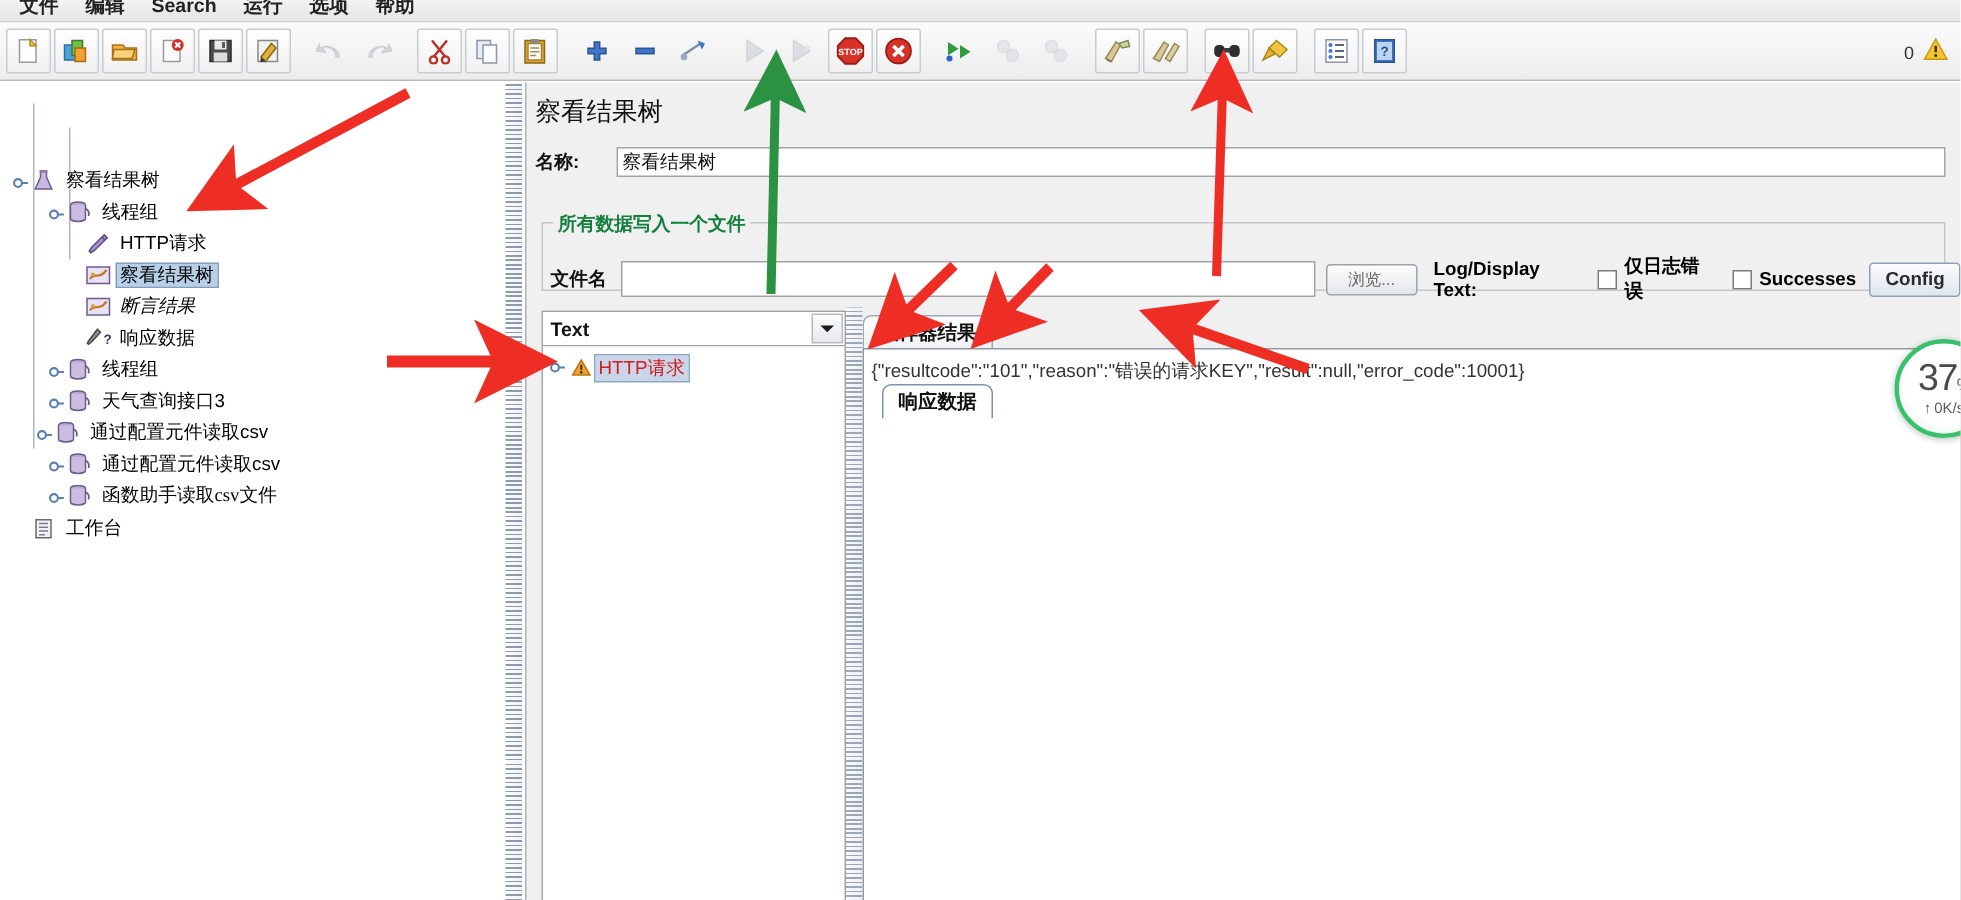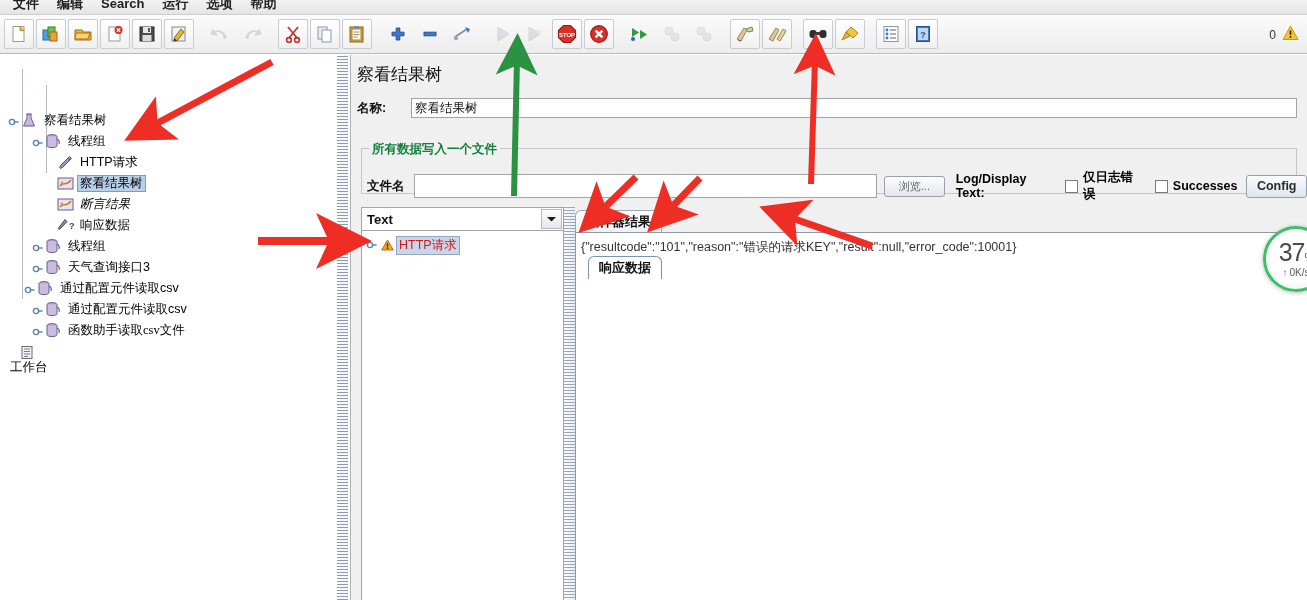--- a/index.html
+++ b/index.html
@@ -566,21 +566,21 @@
       <span class="ico">
         <svg width="16" height="15" viewBox="0 0 16 15">
             <ellipse cx="7" cy="2.6" rx="5" ry="2" fill="#b9a9d2" stroke="#6c5c8c"></ellipse>
             <path d="M2 2.6v9c0 1.1 2.2 2 5 2s5-.9 5-2v-9" fill="#cabde0" stroke="#6c5c8c"></path>
             <path d="M12 5c2 1 2.6 3 2 5" stroke="#6c5c8c" fill="none" stroke-width="1.2"></path>
           </svg>
       </span>
       <span class="lbl">函数助手读取csv文件</span>
     </div>
 
-    <div class="tnode" style="left:8px; top:289px;flex-direction:column;">
+    <div class="tnode" style="left:8px; top:289px;">
       <span style="width:12px;"></span>
       <span class="ico">
         <svg width="14" height="15" viewBox="0 0 14 15">
             <rect x="2" y="1.5" width="10" height="12" fill="#f2f2f2" stroke="#6a6a6a"></rect>
             <path d="M4 4h6M4 6.5h6M4 9h6M4 11.5h4" stroke="#7a7a9a" stroke-width="1"></path>
           </svg>
       </span>
       <span class="lbl">工作台</span>
     </div>
   </div>

